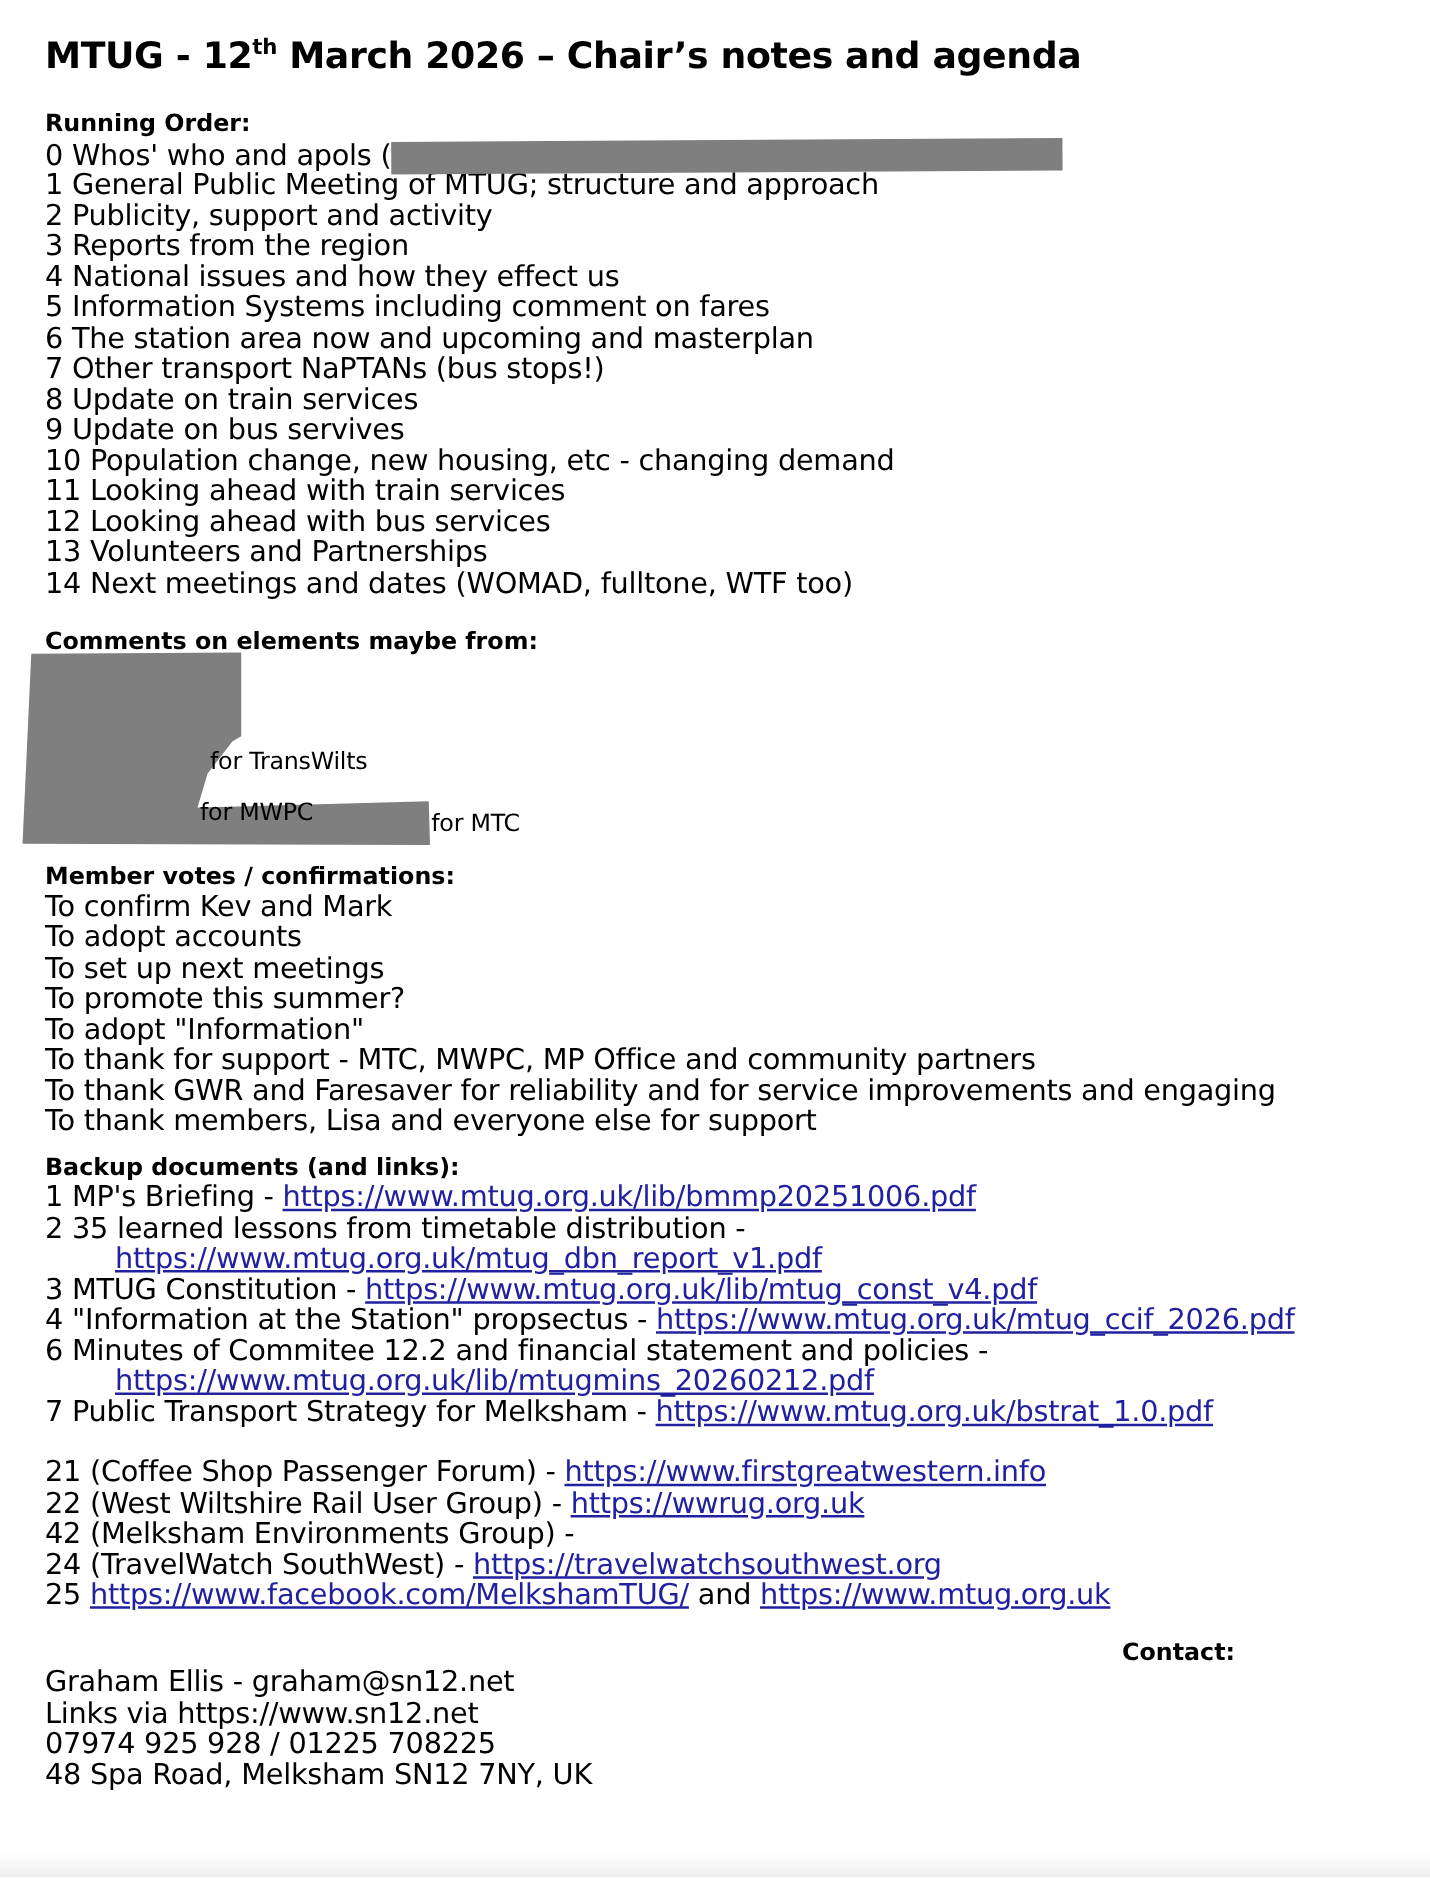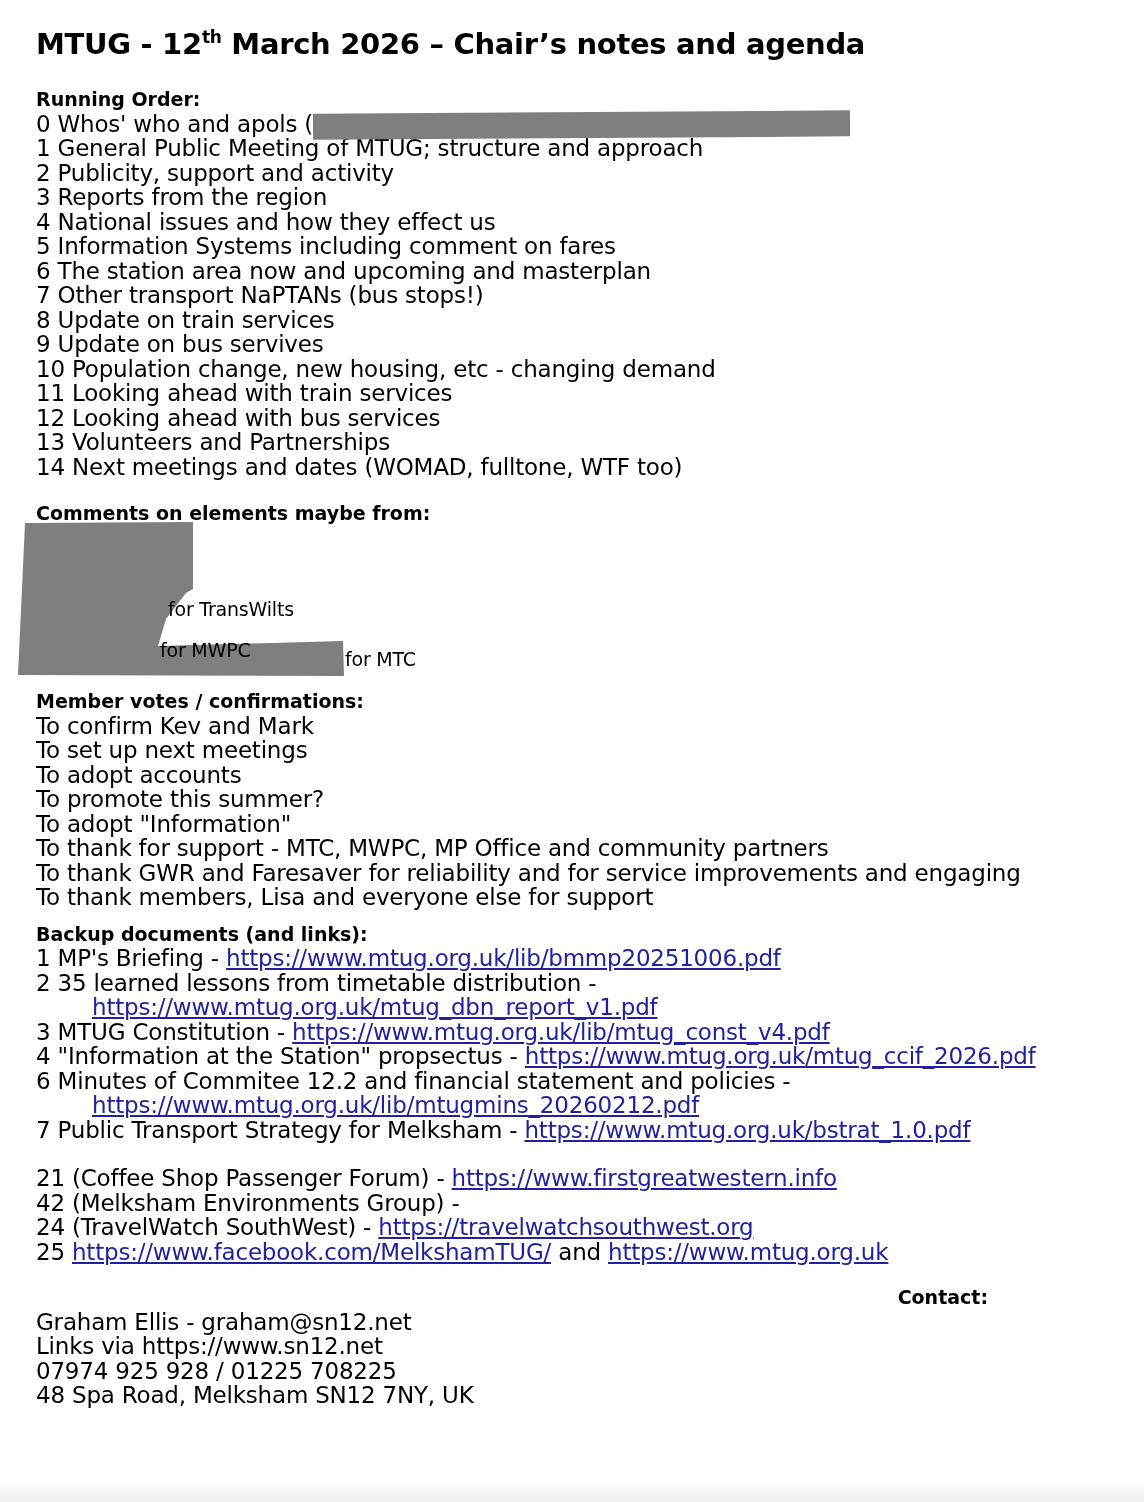--- a/index.html
+++ b/index.html
@@ -125,22 +125,22 @@
         <polygon points="25,22 193,21 193,88 186,92 166,118 158,145 343,140 344,175 18,174" fill="#7f7f7f"></polygon>
       </svg>
       <div class="comment-label pos-a">for TransWilts</div>
       <div class="comment-label pos-b">for MWPC</div>
       <div class="comment-label pos-c">for MTC</div>
     </div>
 
     <div class="sec-heading mt-votes">Member votes / confirmations:</div>
     <div>
         <div class="line"><span>To confirm Kev and Mark</span></div>
+        <div class="line"><span>To adopt accounts</span></div>
         <div class="line"><span>To set up next meetings</span></div>
-        <div class="line"><span>To adopt accounts</span></div>
         <div class="line"><span>To promote this summer?</span></div>
         <div class="line"><span>To adopt "Information"</span></div>
         <div class="line"><span>To thank for support - MTC, MWPC, MP Office and community partners</span></div>
         <div class="line"><span>To thank GWR and Faresaver for reliability and for service improvements and engaging</span></div>
         <div class="line"><span>To thank members, Lisa and everyone else for support</span></div>
       </div>
 
     <div class="sec-heading mt-backup">Backup documents (and links):</div>
     <div>
         <div class="line"><span>1 MP's Briefing - </span><a class="lnk" href="#">https://www.mtug.org.uk/lib/bmmp20251006.pdf</a></div>
@@ -148,20 +148,21 @@
         <div class="line indent"><a class="lnk" href="#">https://www.mtug.org.uk/mtug_dbn_report_v1.pdf</a></div>
         <div class="line"><span>3 MTUG Constitution - </span><a class="lnk" href="#">https://www.mtug.org.uk/lib/mtug_const_v4.pdf</a></div>
         <div class="line"><span>4 "Information at the Station" propsectus - </span><a class="lnk" href="#">https://www.mtug.org.uk/mtug_ccif_2026.pdf</a></div>
         <div class="line"><span>6 Minutes of Commitee 12.2 and financial statement and policies -</span></div>
         <div class="line indent"><a class="lnk" href="#">https://www.mtug.org.uk/lib/mtugmins_20260212.pdf</a></div>
         <div class="line"><span>7 Public Transport Strategy for Melksham - </span><a class="lnk" href="#">https://www.mtug.org.uk/bstrat_1.0.pdf</a></div>
       </div>
 
     <div class="mt-related">
         <div class="line"><span>21 (Coffee Shop Passenger Forum) - </span><a class="lnk" href="#">https://www.firstgreatwestern.info</a></div>
+        <div class="line"><span>22 (West Wiltshire Rail User Group) - </span><a class="lnk" href="#">https://wwrug.org.uk</a></div>
         <div class="line"><span>42 (Melksham Environments Group) -</span></div>
         <div class="line"><span>24 (TravelWatch SouthWest) - </span><a class="lnk" href="#">https://travelwatchsouthwest.org</a></div>
         <div class="line"><span>25 </span><a class="lnk" href="#">https://www.facebook.com/MelkshamTUG/</a><span> and </span><a class="lnk" href="#">https://www.mtug.org.uk</a></div>
       </div>
 
     <div class="sec-heading mt-contact">Contact:</div>
     <div>
         <div class="line"><span>Graham Ellis - graham@sn12.net</span></div>
         <div class="line"><span>Links via https://www.sn12.net</span></div>
         <div class="line"><span>07974 925 928 / 01225 708225</span></div>

